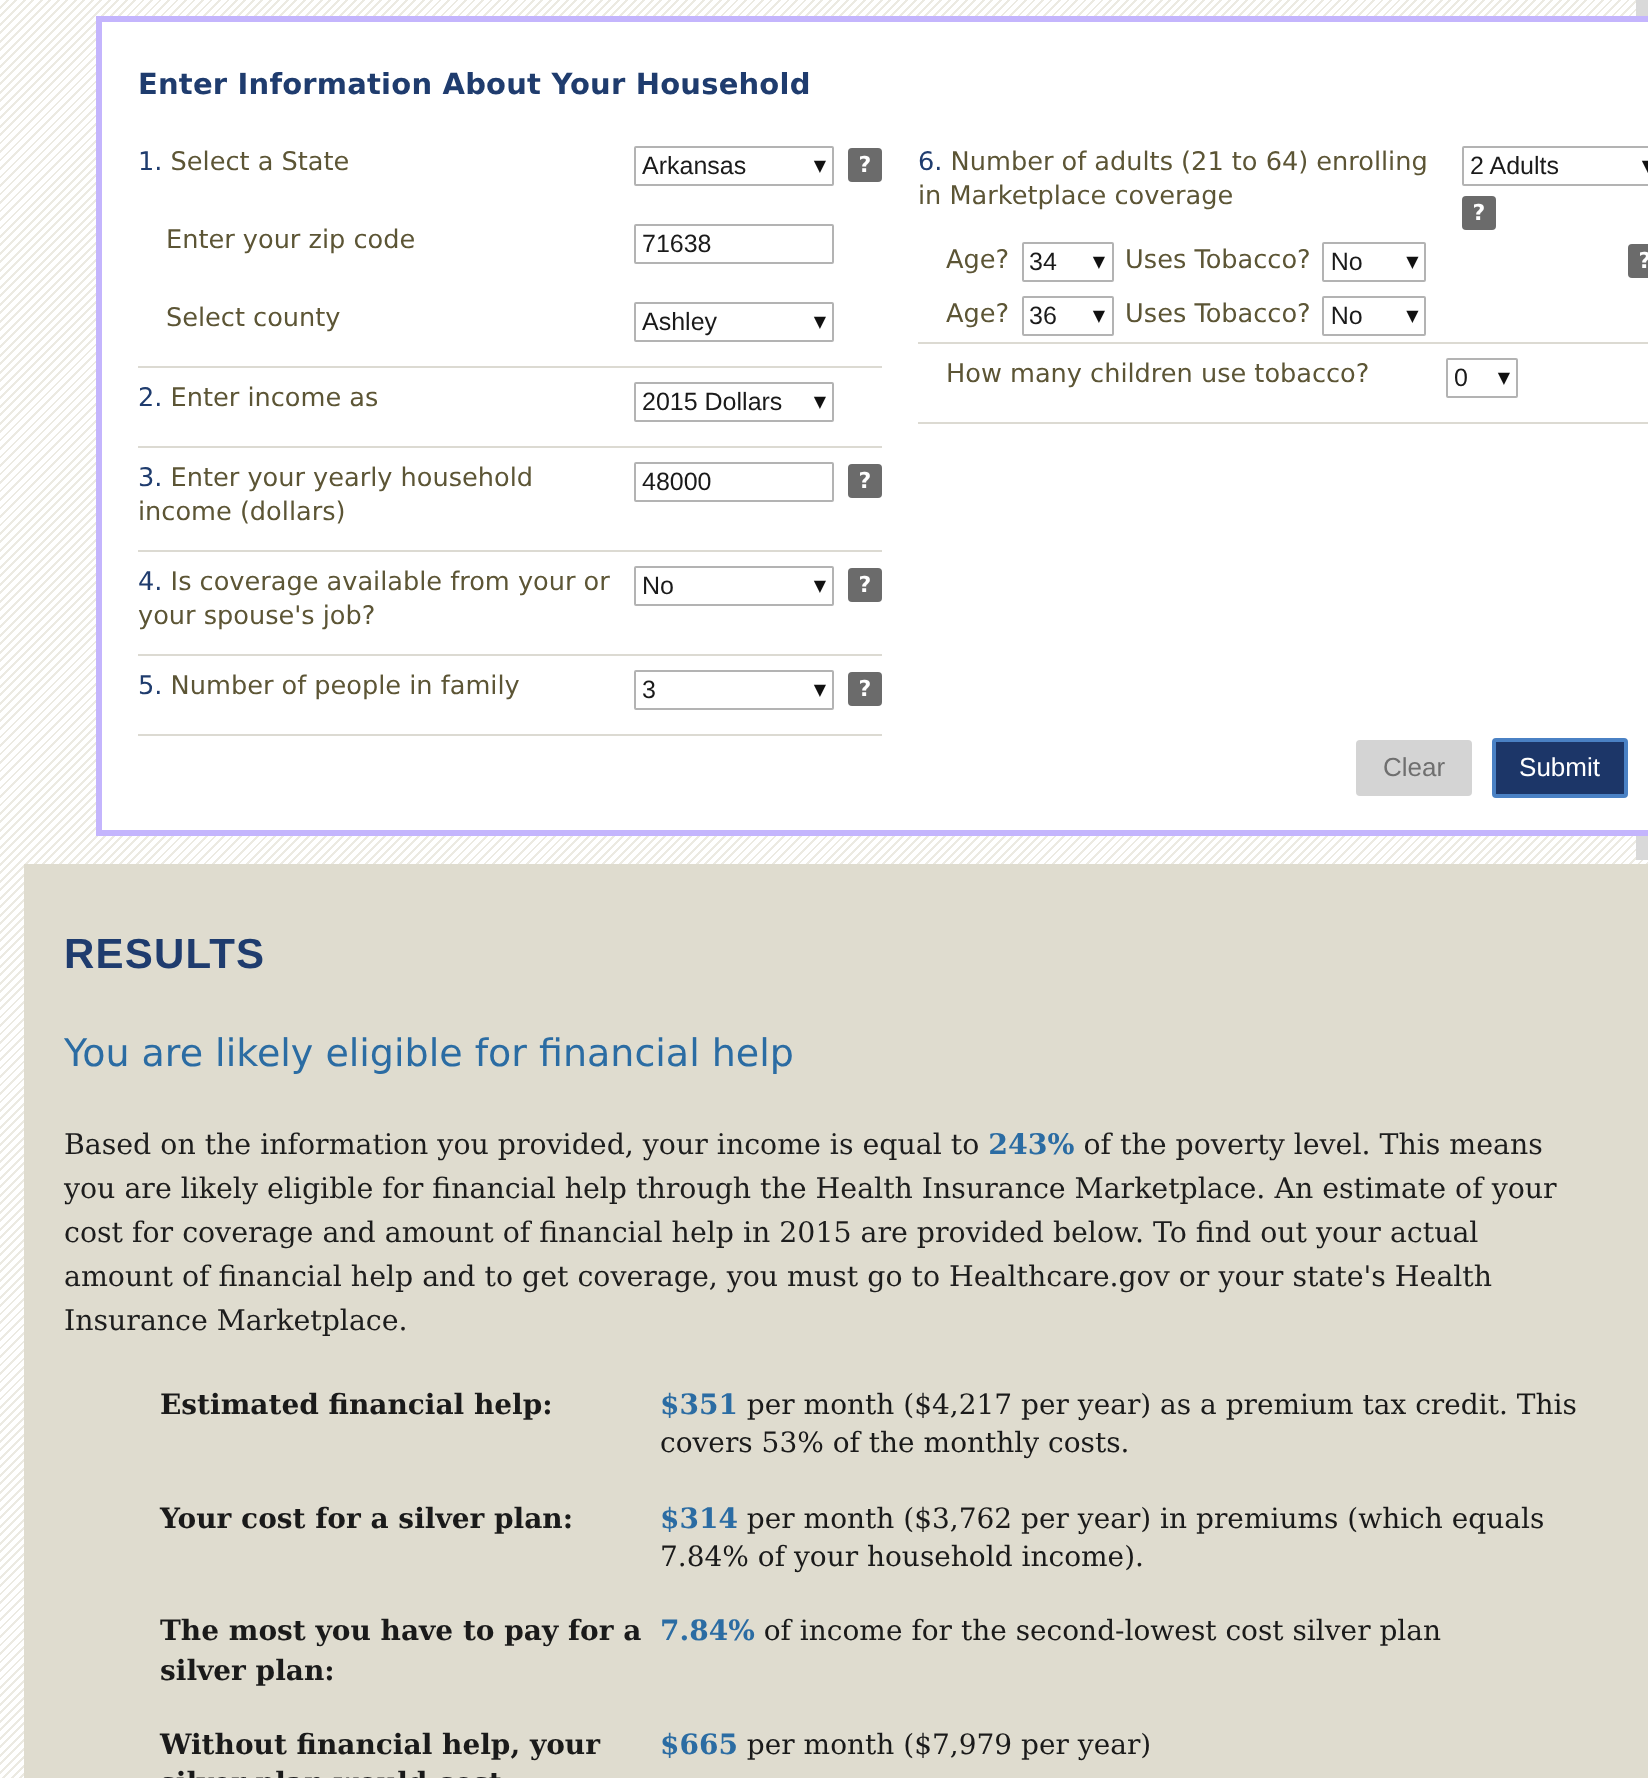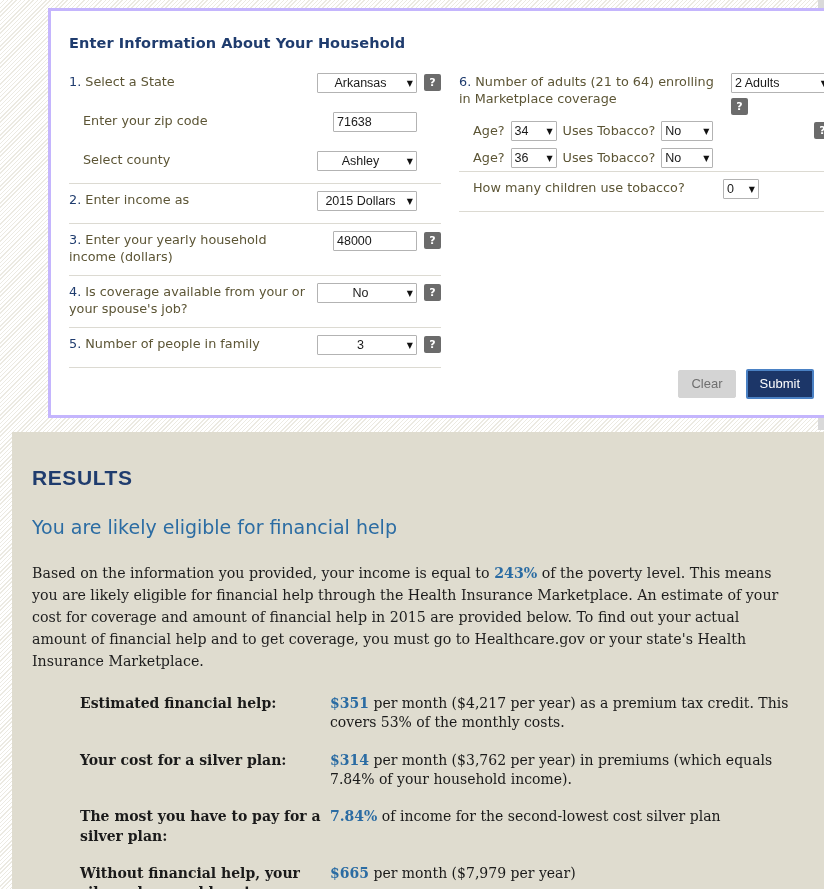--- a/index.html
+++ b/index.html
@@ -111,22 +111,22 @@
   .selwrap::after {
     content: "\25BC";
     position: absolute;
     right: 4px;
     top: 50%;
     transform: translateY(-50%);
     font-size: 8px;
     color: #111111;
     pointer-events: none;
   }
-  .w-state  { width: 100px; text-align: center; }
-  .w-zip    { width: 84px; }
+  .w-state  { width: 100px; }
+  .w-zip    { width: 100px; }
   .w-small  { width: 46px; }
   .w-tob    { width: 52px; }
   .w-adults { width: 100px; }
   .w-kidtob { width: 36px; }
 
   .help {
     width: 17px;
     height: 17px;
     background: #6b6b6b;
     border-radius: 2px;

